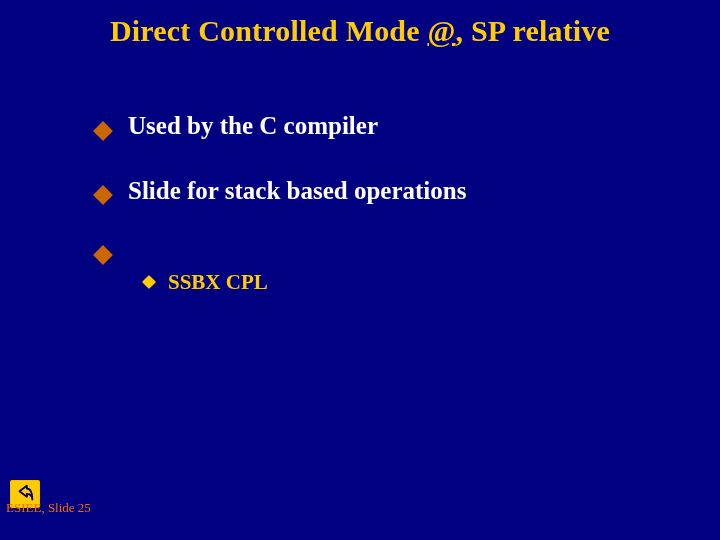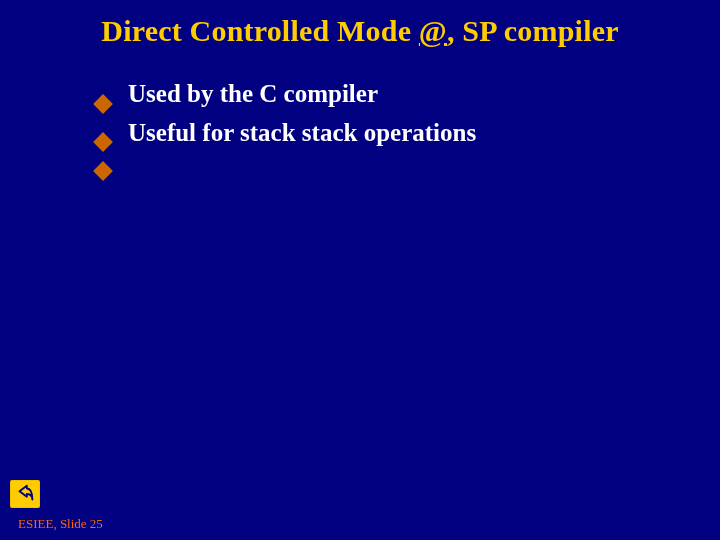--- a/index.html
+++ b/index.html
@@ -33,22 +33,23 @@
     text-decoration: underline;
   }
   .body {
     position: absolute;
     top: 78px;
     left: 96px;
     width: 560px;
   }
   .bullet-row {
     display: flex;
-    align-items: flex-end;
+    align-items: center;
     margin-bottom: 6px;
+    margin-top: 32px;
   }
   .diamond {
     width: 14px;
     height: 14px;
     background: #cc6600;
     transform: rotate(45deg);
     margin-top: 9px;
     margin-right: 18px;
     flex: 0 0 14px;
   }
@@ -92,51 +93,54 @@
     justify-content: center;
     box-shadow: 0 0 0 1px rgba(0,0,0,0.05) inset;
   }
   .action-btn svg {
     width: 22px;
     height: 22px;
   }
   .footer {
     position: absolute;
     left: 6px;
-    bottom: 8px;
+    bottom: 24px;
     color: #ff6600;
     font-size: 13px;
-    margin-left: 12px;
   }
 </style>
 </head>
 <body>
 
 <div class="slide">
 
   <div class="title">
-    <span>Direct Controlled Mode </span><span class="at">@</span><span>, SP compiler</span>
+    <span>Direct Controlled Mode </span><span class="at">@</span><span>, SP relative</span>
   </div>
 
   <div class="body">
 
     <div class="bullet-row">
       <div class="diamond"></div>
       <div class="bullet-text">Used by the C compiler</div>
     </div>
 
     <div class="bullet-row">
       <div class="diamond"></div>
-      <div class="bullet-text">Useful for stack stack operations</div>
+      <div class="bullet-text">Slide for stack based operations</div>
     </div>
 
     <div class="bullet-row">
       <div class="diamond"></div>
     </div>
 
+    <div class="sub-row">
+      <div class="sub-marker"></div>
+      <div class="sub-text">SSBX CPL</div>
+    </div>
 
   </div>
 
   <div class="action-btn">
     <svg viewBox="0 0 24 24">
       <path d="M14 6 L14 3 L6 9 L14 15 L14 12 C18 12 20 14 20 18 C20 11 18 6 14 6 Z" fill="none" stroke="#000080" stroke-width="2" stroke-linejoin="round"></path>
     </svg>
   </div>
 
   <div class="footer">ESIEE, Slide 25</div>

